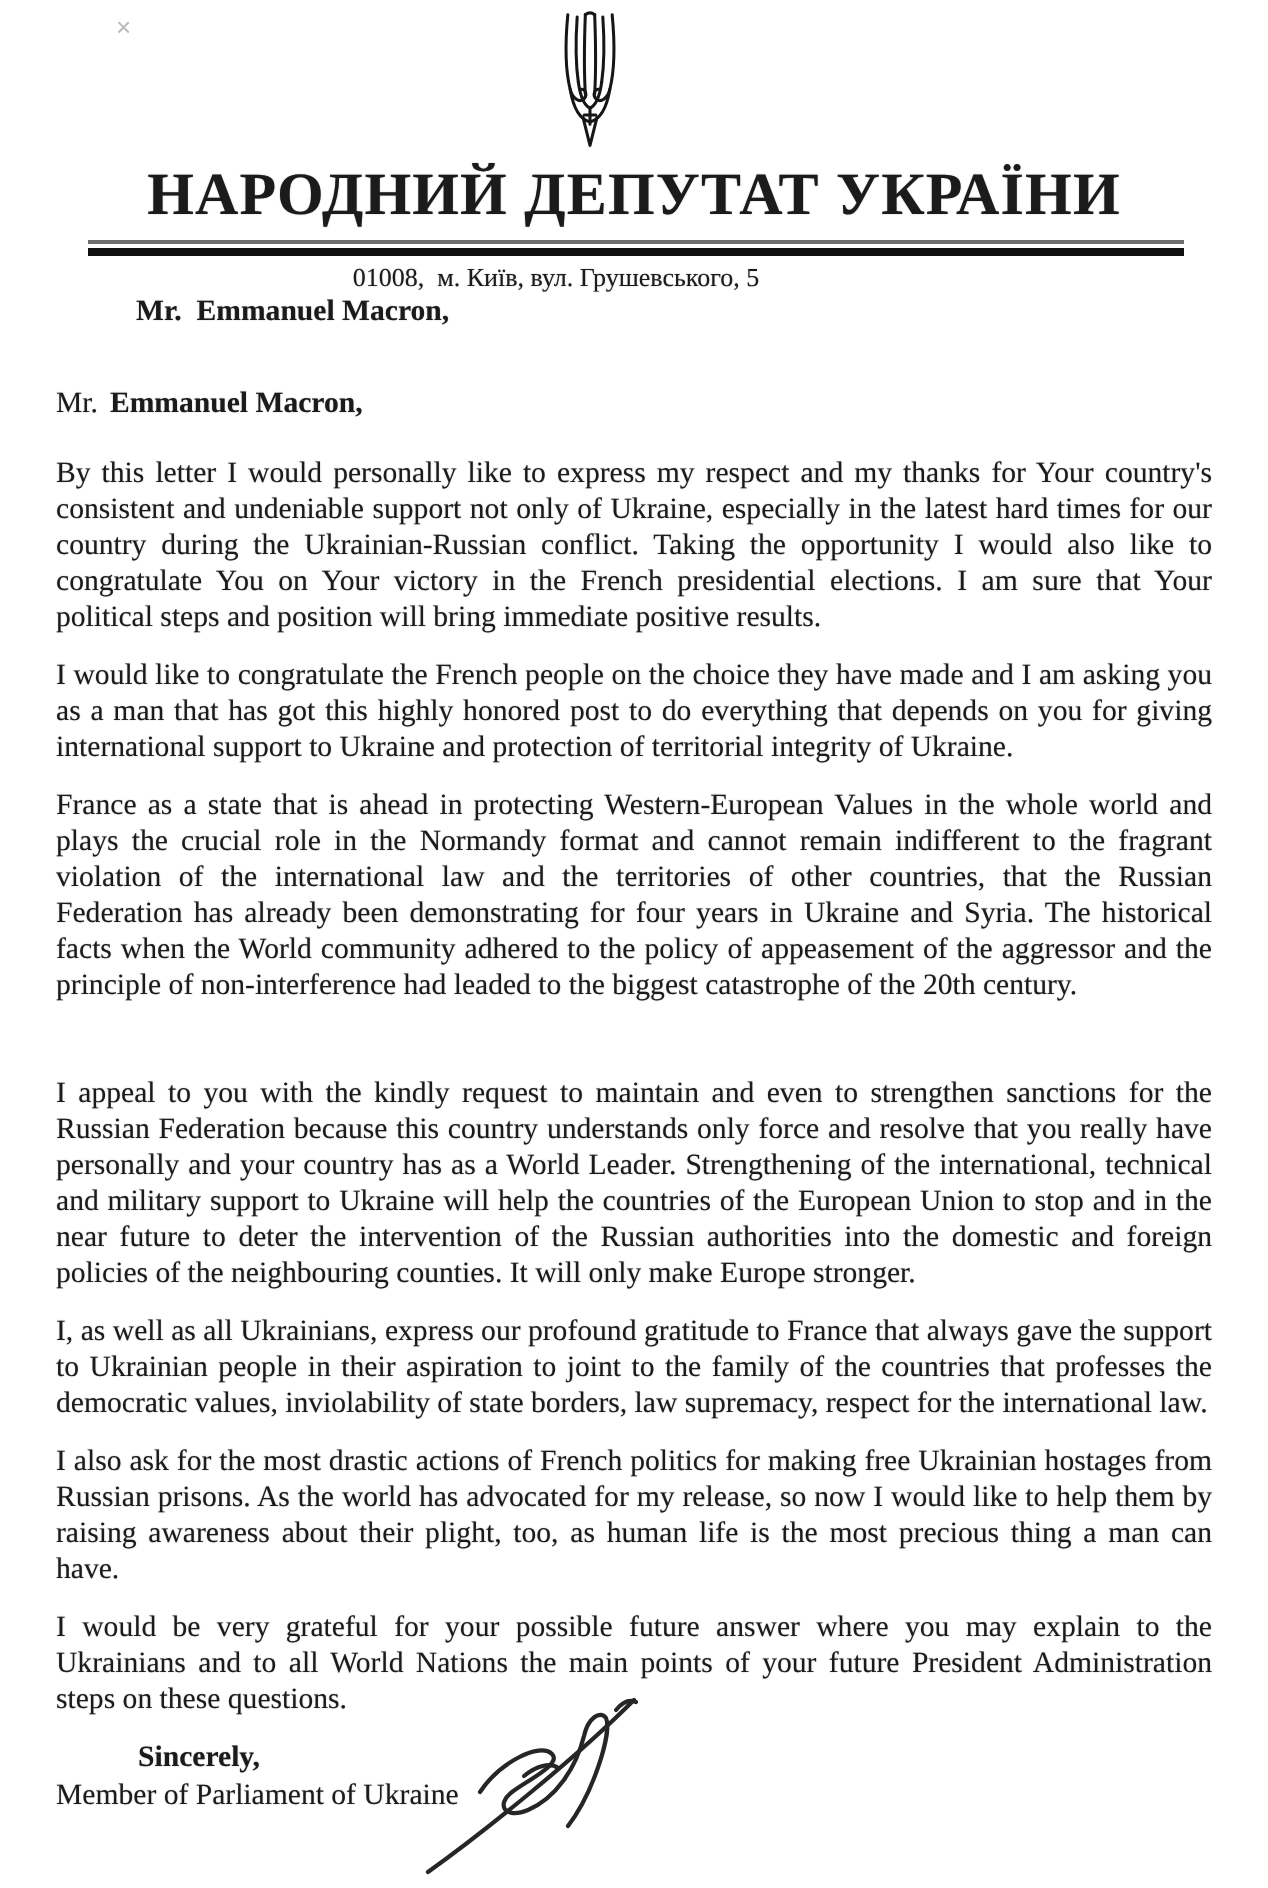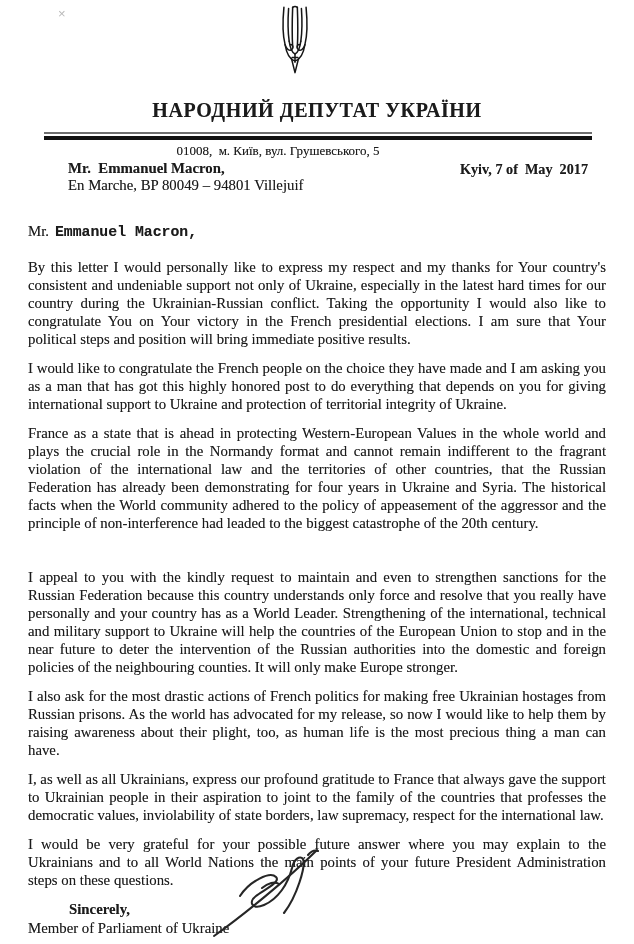--- a/index.html
+++ b/index.html
@@ -15,22 +15,22 @@
   }
   .scan-mark{
     position:absolute;left:58px;top:6px;
     font-size:13px;color:#b9b9b9;text-shadow:none;
     font-family:"Liberation Sans",sans-serif;
   }
   .letterhead{text-align:center;}
   .emblem-wrap{padding-top:5px;text-align:center;margin-left:-44px;}
   .emblem-wrap svg{display:inline-block;}
   .lh-title{
-    margin-top:16px;
-    font-size:20px;font-weight:bold;
+    margin-top:3px;
+    font-size:30px;font-weight:bold;
     letter-spacing:0.6px;
     line-height:30px;
     white-space:pre;
   }
   .lh-rule{
     margin:7px 42px 0 44px;
     height:2px;
     border-top:2px solid #6e6e6e;
     border-bottom:4px solid #101010;
   }
@@ -52,21 +52,21 @@
     font-size:14.2px;font-weight:bold;white-space:pre;
     padding-top:1px;
   }
   .body{
     margin:28px 28px 0 28px;
     font-size:14.8px;
     line-height:18px;
     text-align:justify;
   }
   .salutation{margin:0 0 17px 0;}
-  .salutation .name{font-weight:bold;margin-left:6px;font-family:Liberation Mono, monospace;}
+  .salutation .name{font-weight:bold;margin-left:6px;}
   .body p{margin:0 0 11px 0;}
   .body p.gap-before{margin-top:36px;}
   .closing{margin-top:3px;}
   .sincerely{font-weight:bold;margin-left:41px;line-height:19px;}
   .sender-name{line-height:19px;}
   .sender-role{line-height:19px;}
   .signature{
     position:absolute;left:212px;top:843px;
     width:112px;height:98px;
   }
@@ -99,35 +99,33 @@
       </span>
     </div>
     <div class="lh-title">НАРОДНИЙ ДЕПУТАТ УКРАЇНИ</div>
     <div class="lh-rule"></div>
     <div class="lh-address">01008,  м. Київ, вул. Грушевського, 5</div>
   </div>
 
   <div class="addr-row">
     <div class="recipient">
       <div class="b">Mr.  Emmanuel Macron,</div>
-      <div>En Marche, BP 80049 – 94801 Villejuif</div>
     </div>
-    <div class="dateline">Kyiv, 7 of  May  2017</div>
   </div>
 
   <div class="body">
     <div class="salutation">
       <span>Mr.</span><span class="name">Emmanuel Macron,</span>
     </div>
     <p>By this letter I would personally like to express my respect and my thanks for Your country's consistent and undeniable support not only of Ukraine, especially in the latest hard times for our country during the Ukrainian-Russian conflict. Taking the opportunity I would also like to congratulate You on Your victory in the French presidential elections. I am sure that Your political steps and position will bring immediate positive results.</p>
     <p>I would like to congratulate the French people on the choice they have made and I am asking you as a man that has got this highly honored post to do everything that depends on you for giving international support to Ukraine and protection of territorial integrity of Ukraine.</p>
     <p>France as a state that is ahead in protecting Western-European Values in the whole world and plays the crucial role in the Normandy format and cannot remain indifferent to the fragrant violation of the international law and the territories of other countries, that the Russian Federation has already been demonstrating for four years in Ukraine and Syria. The historical facts when the World community adhered to the policy of appeasement of the aggressor and the principle of non-interference had leaded to the biggest catastrophe of the 20th century.</p>
     <p class="gap-before">I appeal to you with the kindly request to maintain and even to strengthen sanctions for the Russian Federation because this country understands only force and resolve that you really have personally and your country has as a World Leader. Strengthening of the international, technical and military support to Ukraine will help the countries of the European Union to stop and in the near future to deter the intervention of the Russian authorities into the domestic and foreign policies of the neighbouring counties. It will only make Europe stronger.</p>
+    <p>I, as well as all Ukrainians, express our profound gratitude to France that always gave the support to Ukrainian people in their aspiration to joint to the family of the countries that professes the democratic values, inviolability of state borders, law supremacy, respect for the international law.</p>
     <p>I also ask for the most drastic actions of French politics for making free Ukrainian hostages from Russian prisons. As the world has advocated for my release, so now I would like to help them by raising awareness about their plight, too, as human life is the most precious thing a man can have.</p>
-    <p>I, as well as all Ukrainians, express our profound gratitude to France that always gave the support to Ukrainian people in their aspiration to joint to the family of the countries that professes the democratic values, inviolability of state borders, law supremacy, respect for the international law.</p>
     <p>I would be very grateful for your possible future answer where you may explain to the Ukrainians and to all World Nations the main points of your future President Administration steps on these questions.</p>
 
     <div class="closing">
       <div class="sincerely">Sincerely,</div>
       <div class="sender-role">Member of Parliament of Ukraine</div>
     </div>
   </div>
 
   <div class="signature">
     <svg width="112" height="98" viewBox="0 0 112 98" xmlns="http://www.w3.org/2000/svg">

